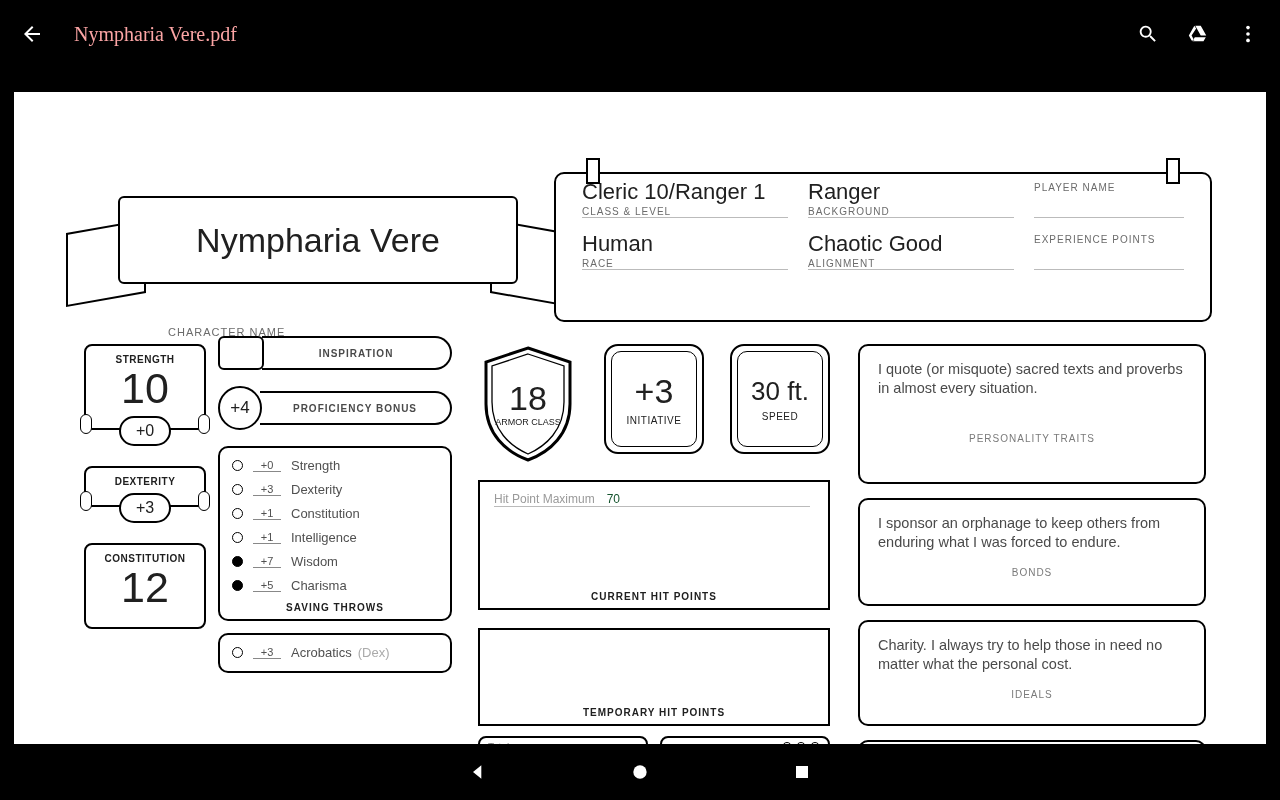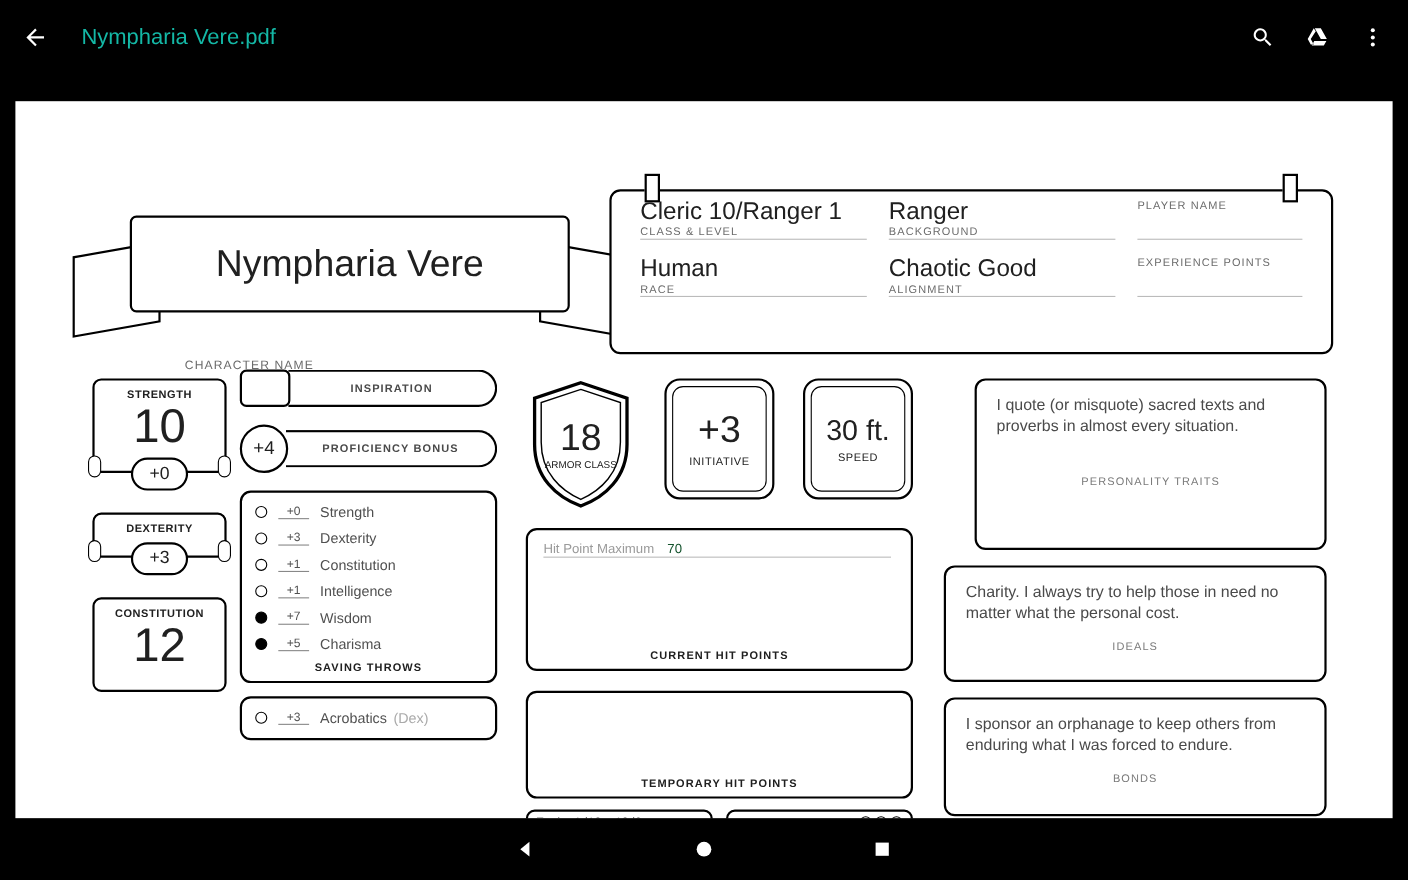--- a/index.html
+++ b/index.html
@@ -1,19 +1,19 @@
 <!DOCTYPE html>
 <html><head>
 <meta charset="utf-8">
 <style>
   * { box-sizing: border-box; margin: 0; padding: 0; }
   html, body { width: 1280px; height: 800px; overflow: hidden; background: #000; font-family: "Segoe UI", Arial, sans-serif; }
   
   
-  .appbar { height: 68px; background: #000; color: #14b8a6; display: flex; align-items: center; padding: 0 18px; }
+  .appbar { height: 68px; background: #000; color: #fca5a5; display: flex; align-items: center; padding: 0 18px; font-family: Liberation Serif, serif; }
   .appbar .back { width: 28px; height: 28px; display: flex; align-items: center; justify-content: center; cursor: pointer; }
   .appbar .title { font-size: 20px; font-weight: 500; margin-left: 28px; flex: 1; }
   .appbar .action { width: 28px; height: 28px; display: flex; align-items: center; justify-content: center; margin-left: 22px; cursor: pointer; }
   .appbar svg { fill: #fff; }
 
   
   .page-wrap { position: absolute; top: 92px; left: 14px; right: 14px; bottom: 56px; background: #fff; overflow: hidden; }
   .sheet { position: relative; width: 100%; height: 100%; color: #202020; }
 
   
@@ -62,39 +62,39 @@
   .tri { display: flex; gap: 20px; justify-content: space-between; }
   .shield { width: 100px; height: 118px; position: relative; display: flex; flex-direction: column; align-items: center; justify-content: center; }
   .shield svg { position: absolute; inset: 0; }
   .shield .val { font-size: 34px; position: relative; z-index: 1; }
   .shield .lbl { font-size: 9px; text-align: center; line-height: 1.1; position: relative; z-index: 1; }
   .statbox { width: 100px; height: 110px; border: 2px solid #000; border-radius: 14px; display: flex; flex-direction: column; align-items: center; justify-content: center; background: #fff; position: relative; }
   .statbox::after { content: ""; position: absolute; inset: 5px; border: 1px solid #000; border-radius: 10px; }
   .statbox .val { font-size: 34px; position: relative; z-index: 1; }
   .statbox .lbl { font-size: 10px; letter-spacing: 0.5px; position: relative; z-index: 1; margin-top: 4px; }
 
-  .hpbox { border: 2px solid #000; border-radius: 10px; margin-top: 18px; padding: 10px 18px 4px 14px; position: relative; }
+  .hpbox { border: 2px solid #000; border-radius: 0; margin-top: 18px; padding: 10px 18px 4px 14px; position: relative; }
   .hpbox .maxline { font-size: 12px; color: #9a9a9a; border-bottom: 1px solid #bbb; display: flex; gap: 12px; }
   .hpbox .maxline .v { color: #14532d; }
   .hpbox.chp { height: 130px; }
   .hpbox.thp { height: 98px; }
   .hpbox .btmlbl { position: absolute; bottom: 6px; left: 0; right: 0; text-align: center; font-size: 10px; letter-spacing: 1px; font-weight: 600; }
 
   .dsrow { display: flex; gap: 12px; margin-top: 10px; }
   .hdbox { flex: 1; border: 2px solid #000; border-radius: 8px; padding: 6px 8px; font-size: 10px; color: #7a7a7a; position: relative; height: 48px; }
   .hdbox .t { position: absolute; top: 4px; left: 8px; }
   .hdbox .v { font-size: 11px; color: #333; border-bottom: 1px solid #bbb; position: absolute; top: 4px; left: 42px; right: 8px; }
   .dsbox { flex: 1; border: 2px solid #000; border-radius: 8px; padding: 4px 8px; font-size: 9px; color: #6a6a6a; height: 48px; }
   .dsbox .line { display: flex; align-items: center; justify-content: flex-end; gap: 4px; }
   .dsbox .od { width: 10px; height: 10px; border: 1.3px solid #000; border-radius: 50%; }
 
   .col-traits { position: absolute; top: 252px; left: 844px; right: 60px; }
   .traitbox { border: 2px solid #000; border-radius: 10px; padding: 14px 18px 6px 18px; margin-bottom: 14px; position: relative; font-size: 14.5px; color: #4a4a4a; line-height: 1.3; }
   .traitbox .btmlbl { text-align: center; font-size: 10px; letter-spacing: 1px; color: #7a7a7a; margin-top: 34px; }
-  .traitbox.pt { height: 156px; margin-left: 28px; }
+  .traitbox.pt { height: 140px; }
   .traitbox.id { height: 106px; }
   .traitbox.bd { height: 108px; }
   .traitbox.cut { height: 44px; overflow: hidden; }
 
   
   .navbar { position: absolute; bottom: 0; left: 0; right: 0; height: 56px; background: #000; display: flex; align-items: center; justify-content: center; gap: 140px; }
   .navbar .nb { width: 22px; height: 22px; display: flex; align-items: center; justify-content: center; cursor: pointer; }
   .navbar svg { fill: #fff; }
 </style>
 </head>
@@ -286,27 +286,27 @@
             </div>
         </div>
       </div>
     </div>
 
     <div class="col-traits">
       <div class="traitbox pt">
         <div>I quote (or misquote) sacred texts and proverbs in almost every situation.</div>
         <div class="btmlbl">PERSONALITY TRAITS</div>
       </div>
+      <div class="traitbox bd">
+        <div>I sponsor an orphanage to keep others from enduring what I was forced to endure.</div>
+        <div class="btmlbl" style="margin-top:14px">BONDS</div>
+      </div>
       <div class="traitbox id">
         <div>Charity. I always try to help those in need no matter what the personal cost.</div>
         <div class="btmlbl" style="margin-top:14px">IDEALS</div>
-      </div>
-      <div class="traitbox bd">
-        <div>I sponsor an orphanage to keep others from enduring what I was forced to endure.</div>
-        <div class="btmlbl" style="margin-top:14px">BONDS</div>
       </div>
       <div class="traitbox cut">
         
       </div>
     </div>
 
   </div>
 </div>
 
 <div class="navbar">

